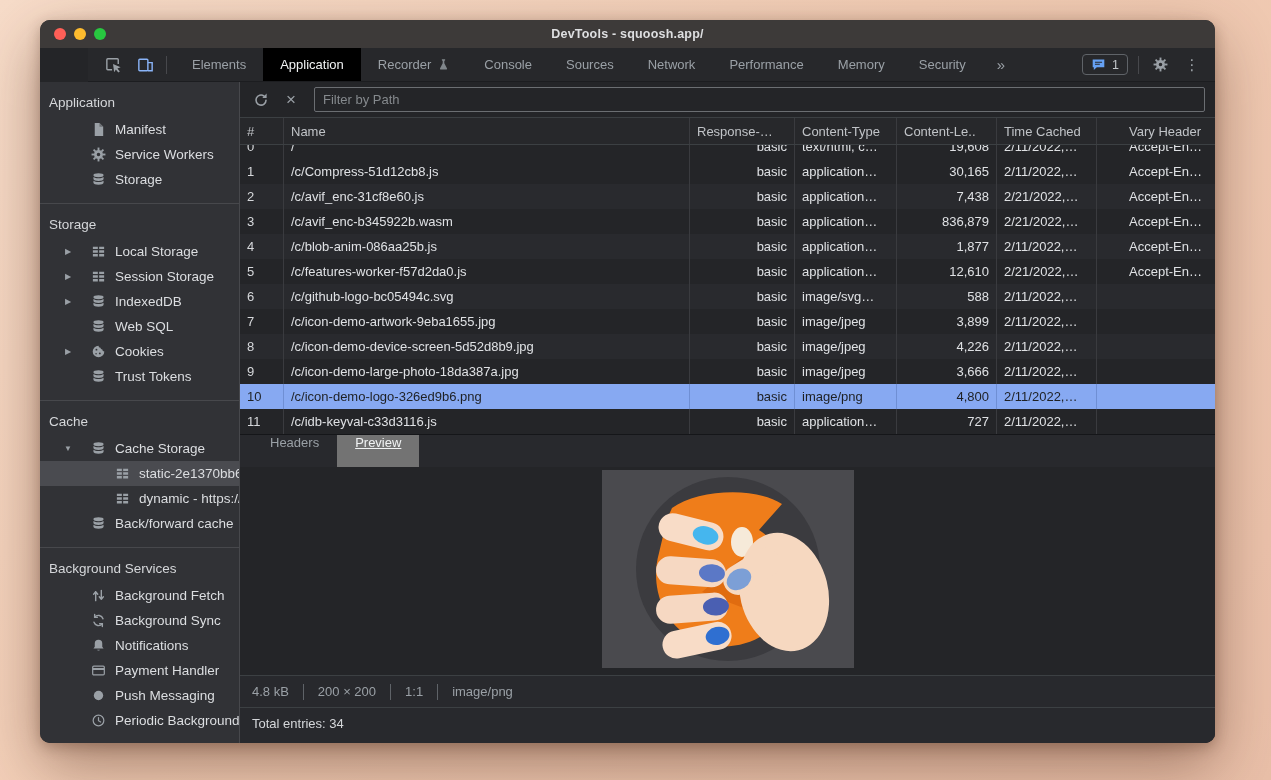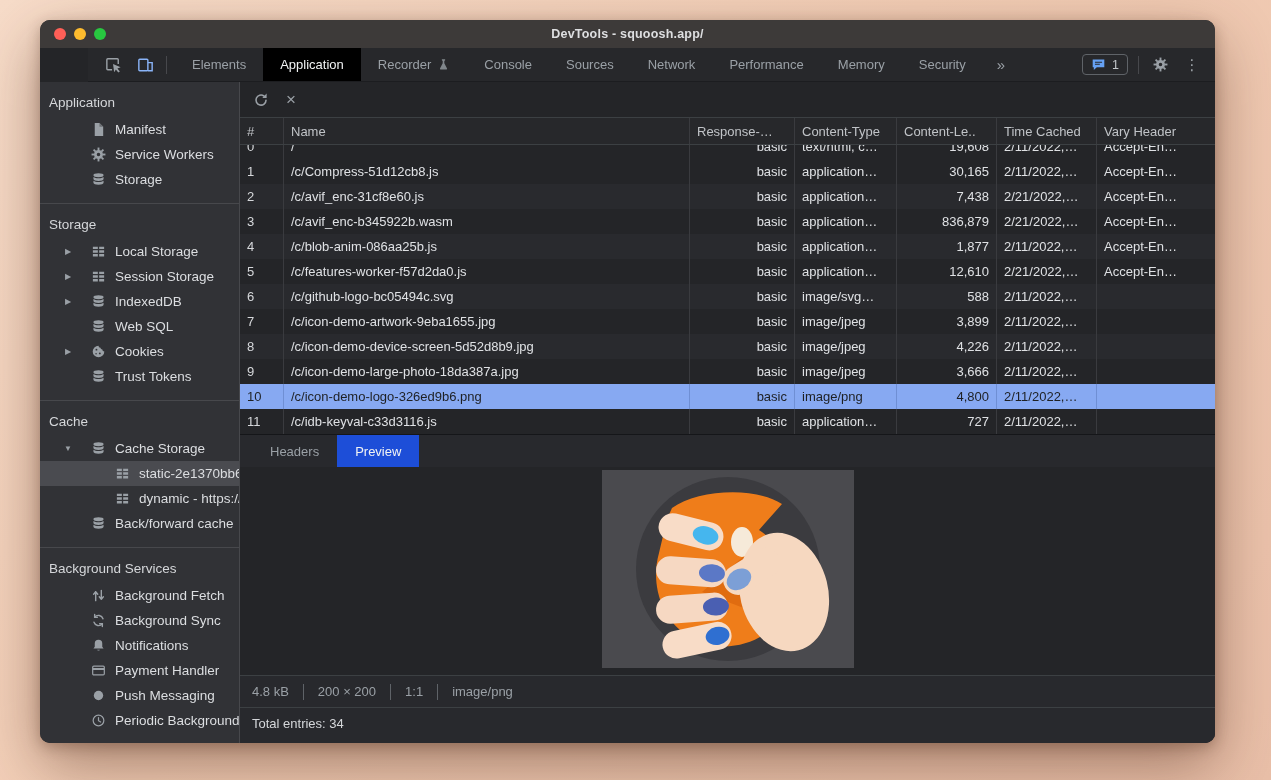--- a/index.html
+++ b/index.html
@@ -76,34 +76,34 @@
   .filter-input {
     flex:1; height:25px; margin-left:6px; background:#242528; border:1px solid #6b6e72; border-radius:2px;
     color:#e8eaed; font-size:13px; padding:0 8px; font-family:inherit; outline:none;
   }
   .filter-input::placeholder { color:#85898d; }
   
   .grid { flex:0 0 auto; font-size:13px; color:#dfe1e4; }
   .tr, .th { display:grid; grid-template-columns:44px 406px 105px 102px 100px 100px 1fr; align-items:center; }
   .th { height:27px; color:#c0c3c7; border-bottom:1px solid #3c4043; background:#27282b; }
   .td, .hc { padding:0 7px; overflow:hidden; white-space:nowrap; height:100%; display:flex; align-items:center; border-right:1px solid #3a3b3f; }
-  .hc:last-child, .td:last-child { border-right:none; }
+  .hc:last-child, .td:last-child { border-right:none;margin-left:25px; }
   .num { color:#d6d8db; }
   .ralign { justify-content:flex-end; }
   .tr { height:25px; background:#242528; }
   .tr.alt { background:#292a2e; }
   .tr.selected { background:#87a9f2; color:#1e2023; }
   .tr.selected .td { border-right-color:#6f8fd4; }
   .tr.selected .num { color:#1e2023; }
   .row0clip { height:14px; overflow:hidden; }
   .row0clip .tr { margin-top:-11px; }
   
   .subtabs { height:33px; flex:0 0 auto; background:#28292d; border-top:1px solid #151619; display:flex; align-items:stretch; color:#9aa0a6; font-size:13px; padding-left:12px; }
-  .stab { display:flex; align-items:center; padding:0 18px; }
-  .stab.active { background:#1d4ed8; color:#f1f3f4; }
+  .stab { display:flex; align-items:flex-start; padding:0 18px; }
+  .stab.active { background:#737373; color:#f1f3f4;text-decoration:underline; }
   
   .preview-area { flex:1; min-height:0; display:flex; justify-content:center; align-items:flex-start; padding-top:3px; background:#242528; overflow:hidden; }
   .preview-img { width:252px; height:198px; display:block; }
   
   .metabar { height:32px; flex:0 0 auto; border-top:1px solid #3c4043; display:flex; align-items:center; gap:14px; padding-left:12px; color:#9aa0a6; font-size:13px; background:#28292d; }
   .meta-sep { width:1px; height:16px; background:#5f6368; }
   .statusbar { height:36px; flex:0 0 auto; border-top:1px solid #3c4043; display:flex; align-items:flex-start; padding:8px 0 0 12px; color:#d5d7da; font-size:13px; background:#28292d;text-align:right; }
 </style>
 </head>
 <body>
@@ -407,20 +407,21 @@
       <main class="main">
 
         <div class="filterbar">
           <span class="fb-btn">
               <svg viewBox="0 0 16 16" width="16" height="16" fill="none" stroke="currentColor" stroke-width="1.6" stroke-linecap="round">
                 <path d="M13 8.2A5 5 0 1 1 10.9 4"></path>
                 <path fill="currentColor" stroke="none" d="M13.6 1.6v4.3H9.3z"></path>
               </svg>
             </span>
           <span class="fb-btn xbtn">×</span>
+          <input class="filter-input" type="text" placeholder="Filter by Path" style="">
         </div>
 
         <div class="grid">
           <div class="th">
             <span class="hc">#</span>
             <span class="hc">Name</span>
             <span class="hc">Response-…</span>
             <span class="hc">Content-Type</span>
             <span class="hc">Content-Le..</span>
             <span class="hc">Time Cached</span>

